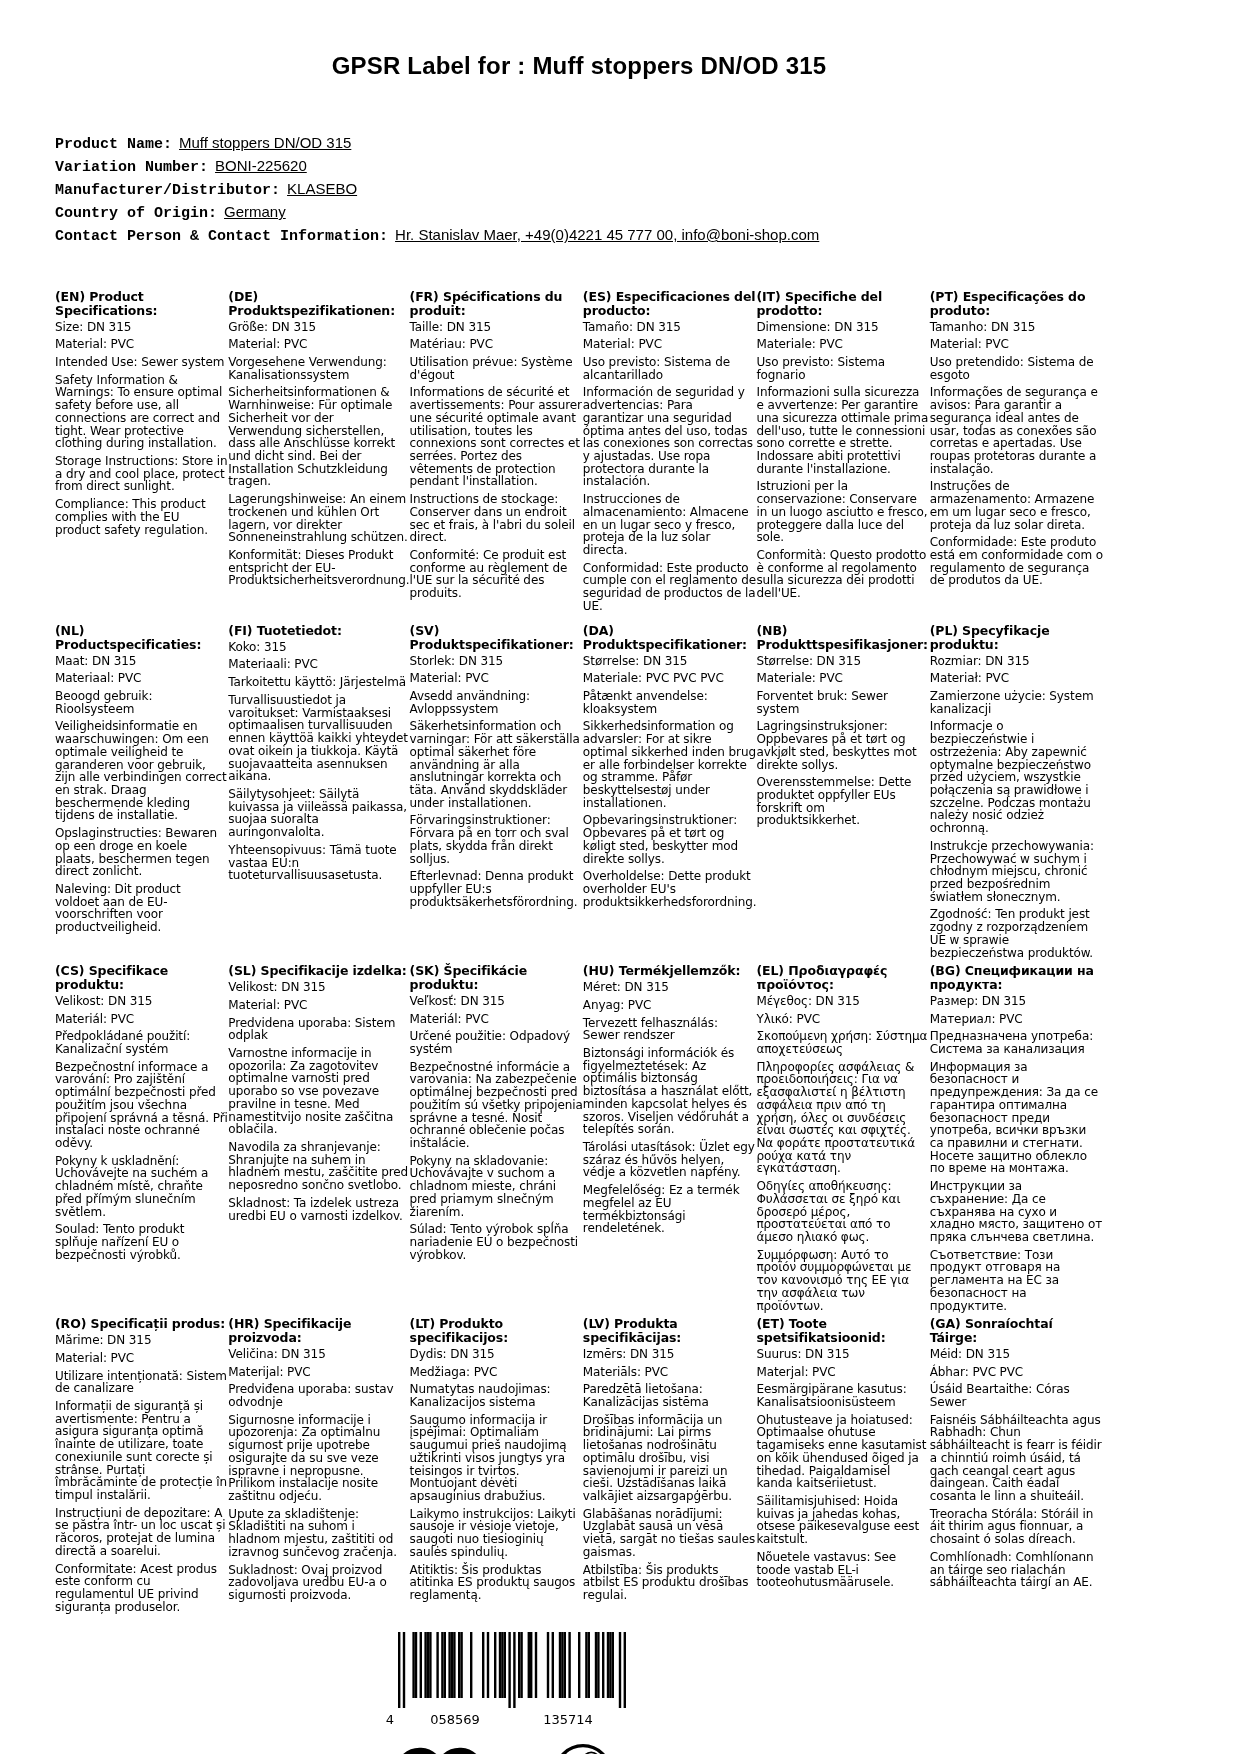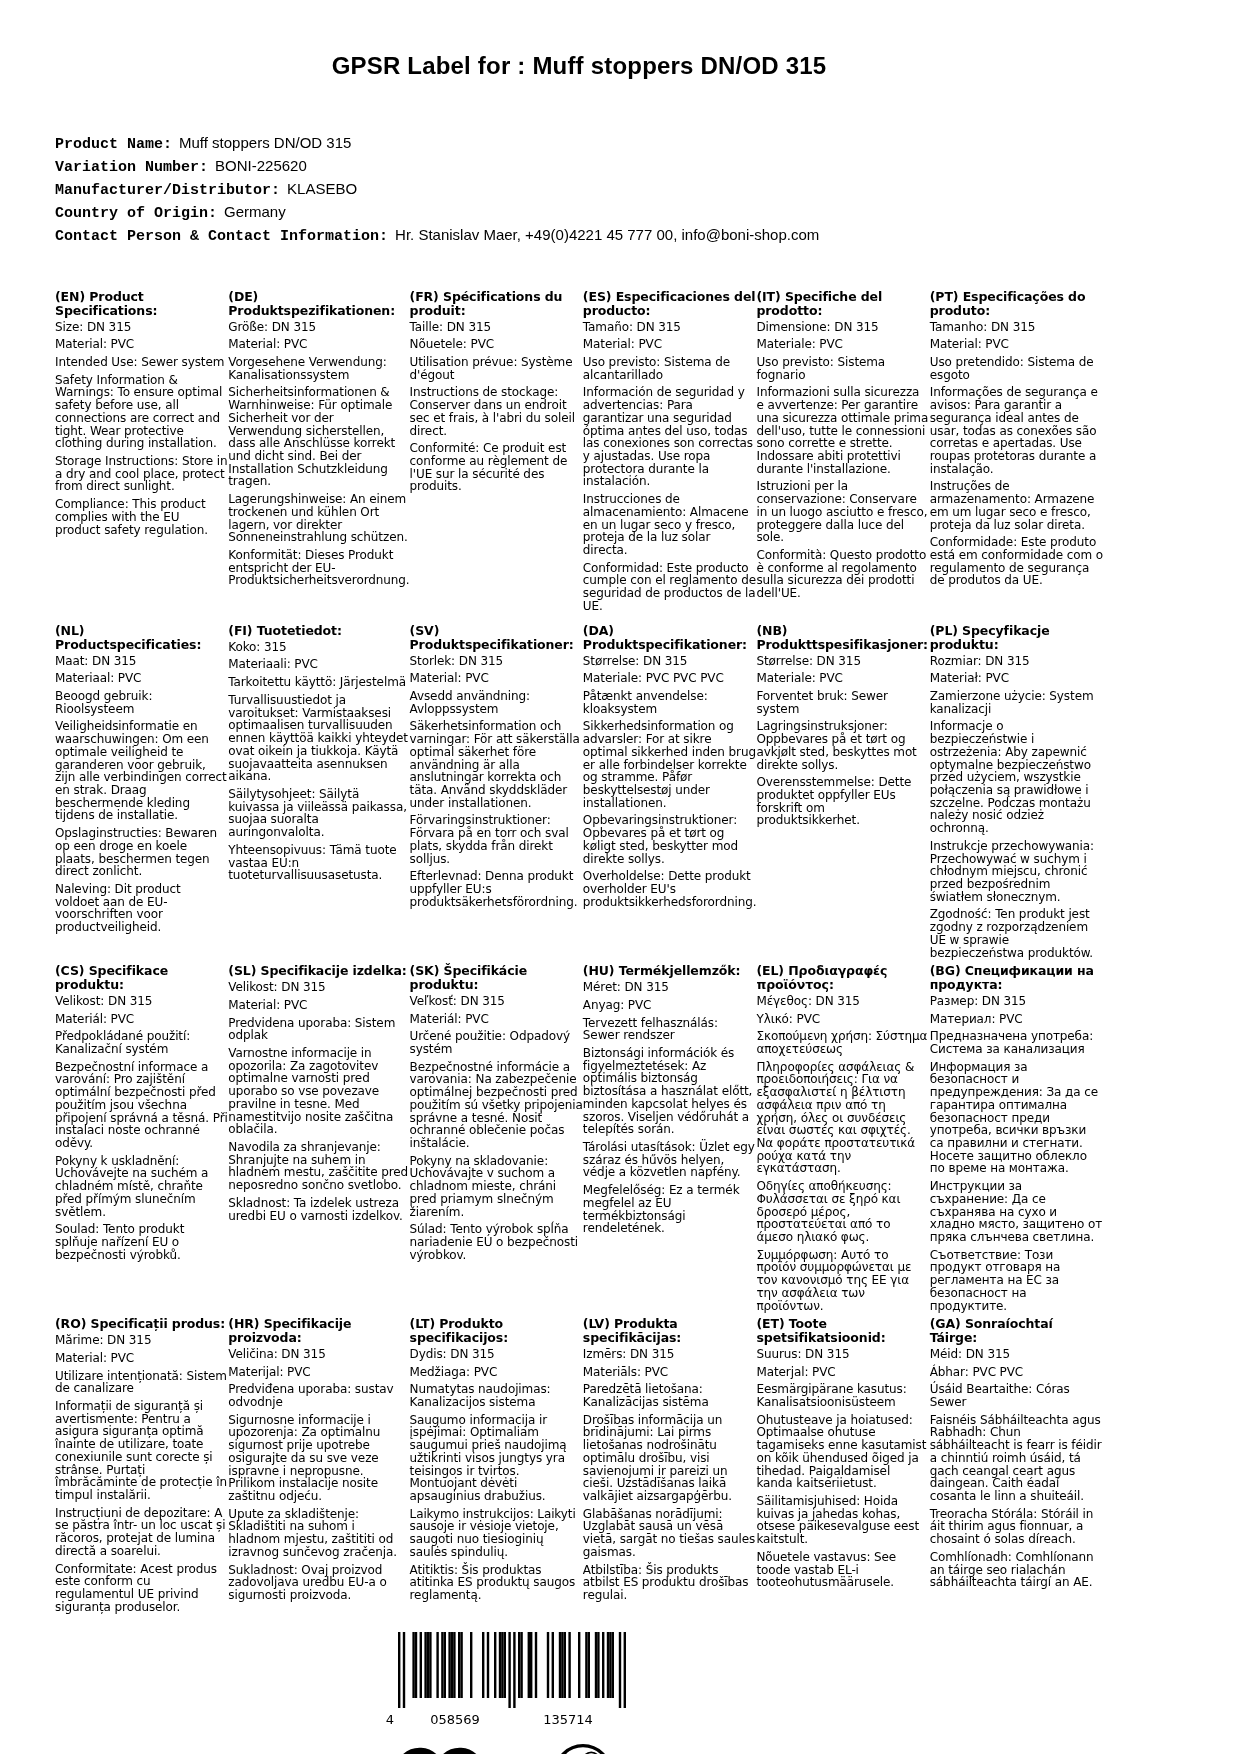--- a/index.html
+++ b/index.html
@@ -23,21 +23,21 @@
     margin-top: 12px;
   }
   .product-info {
     margin-top: 52px;
     font-family: "Liberation Sans", sans-serif;
     font-size: 15px;
     line-height: 21px;
   }
   .product-info .row { white-space: nowrap; }
   .product-info .lbl { font-weight: bold; font-family: Liberation Mono, monospace; }
-  .product-info .val { font-weight: normal; margin-left: 7px; }
+  .product-info .val { font-weight: normal; margin-left: 7px; text-decoration: underline; }
   .lang-grid {
     margin-top: 43px;
     display: grid;
     grid-template-columns: repeat(6, 1fr);
     grid-template-rows: minmax(334px, auto) minmax(323px, auto) minmax(320px, auto) auto;
   }
   .lang-block {
     font-size: 12px;
     line-height: 1.06;
     letter-spacing: -0.1px;
@@ -102,22 +102,23 @@
         <p>Größe: DN 315</p>
         <p>Material: PVC</p>
         <p>Vorgesehene Verwendung: Kanalisationssystem</p>
         <p>Sicherheitsinformationen &amp; Warnhinweise: Für optimale Sicherheit vor der Verwendung sicherstellen, dass alle Anschlüsse korrekt und dicht sind. Bei der Installation Schutzkleidung tragen.</p>
         <p>Lagerungshinweise: An einem trockenen und kühlen Ort lagern, vor direkter Sonneneinstrahlung schützen.</p>
         <p>Konformität: Dieses Produkt entspricht der EU-Produktsicherheitsverordnung.</p>
       </div>
       <div class="lang-block">
         <h3>(FR) Spécifications du produit:</h3>
         <p>Taille: DN 315</p>
-        <p>Nõuetele: PVC</p>
+        <p>Matériau: PVC</p>
         <p>Utilisation prévue: Système d'égout</p>
+        <p>Informations de sécurité et avertissements: Pour assurer une sécurité optimale avant utilisation, toutes les connexions sont correctes et serrées. Portez des vêtements de protection pendant l'installation.</p>
         <p>Instructions de stockage: Conserver dans un endroit sec et frais, à l'abri du soleil direct.</p>
         <p>Conformité: Ce produit est conforme au règlement de l'UE sur la sécurité des produits.</p>
       </div>
       <div class="lang-block">
         <h3>(ES) Especificaciones del producto:</h3>
         <p>Tamaño: DN 315</p>
         <p>Material: PVC</p>
         <p>Uso previsto: Sistema de alcantarillado</p>
         <p>Información de seguridad y advertencias: Para garantizar una seguridad óptima antes del uso, todas las conexiones son correctas y ajustadas. Use ropa protectora durante la instalación.</p>
         <p>Instrucciones de almacenamiento: Almacene en un lugar seco y fresco, proteja de la luz solar directa.</p>

